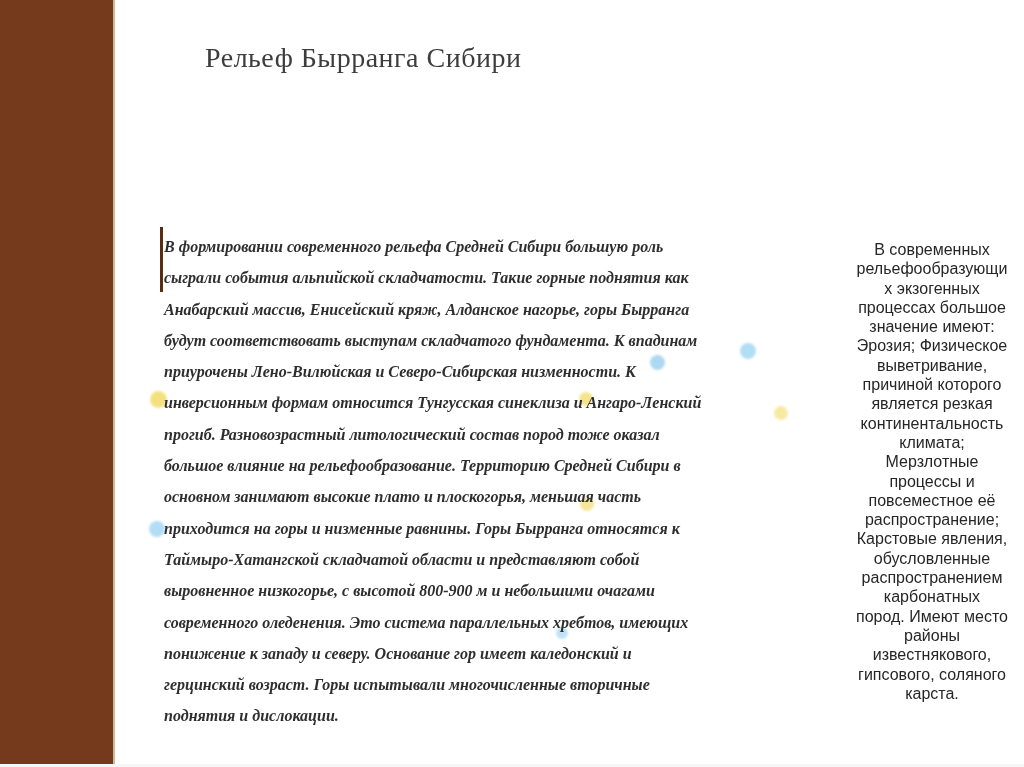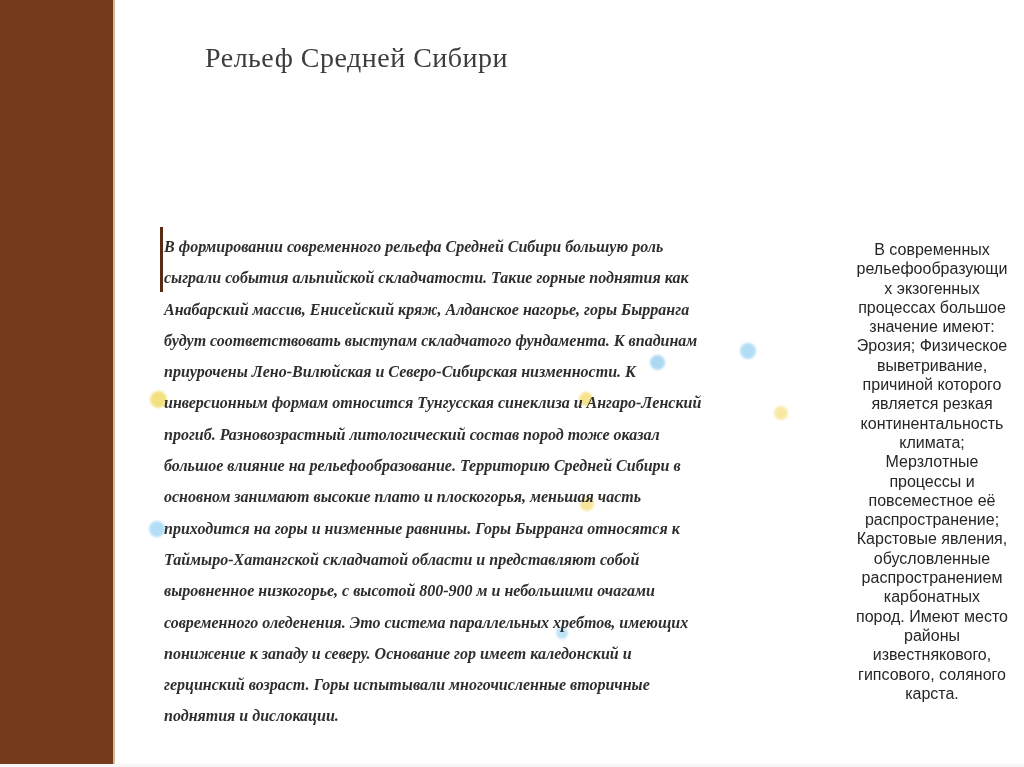--- a/index.html
+++ b/index.html
@@ -72,21 +72,21 @@
     width: 100%; height: 3px;
     background: #f6f6f6;
   }
 </style>
 </head>
 <body>
 
 <div class="slide" style="background: rgb(255, 255, 255);">
   <div class="sidebar" style="background: rgb(117, 58, 28); border-right-color: rgb(205, 188, 155);"></div>
 
-  <div class="slide-title" style="color: rgb(61, 61, 61);">Рельеф Средней Сибири</div>
+  <div class="slide-title" style="color: rgb(61, 61, 61);">Рельеф Бырранга Сибири</div>
 
   <div class="accent-bar" style="background: rgb(90, 45, 18);"></div>
 
   <div class="dots-layer" id="dots-layer">
       <span class="dot" style="left: 649.5px; top: 354.5px; width: 15px; height: 15px; background: rgb(159, 210, 240);"></span>
       <span class="dot" style="left: 740px; top: 343px; width: 16px; height: 16px; background: rgb(165, 216, 245);"></span>
       <span class="dot" style="left: 149.5px; top: 390.5px; width: 17px; height: 17px; background: rgb(242, 220, 107);"></span>
       <span class="dot" style="left: 579px; top: 392px; width: 14px; height: 14px; background: rgb(244, 224, 122);"></span>
       <span class="dot" style="left: 774px; top: 406px; width: 14px; height: 14px; background: rgb(246, 230, 149);"></span>
       <span class="dot" style="left: 580px; top: 497px; width: 14px; height: 14px; background: rgb(244, 226, 137);"></span>

